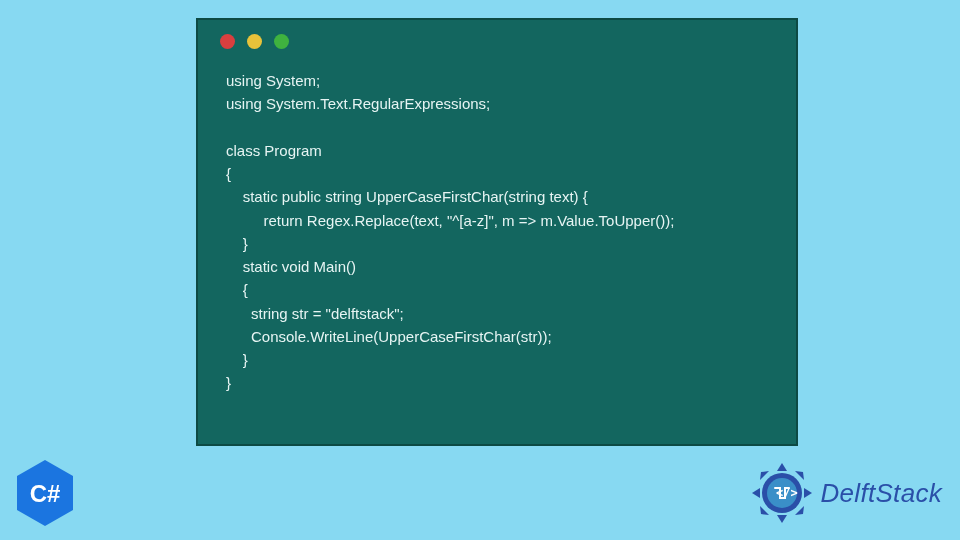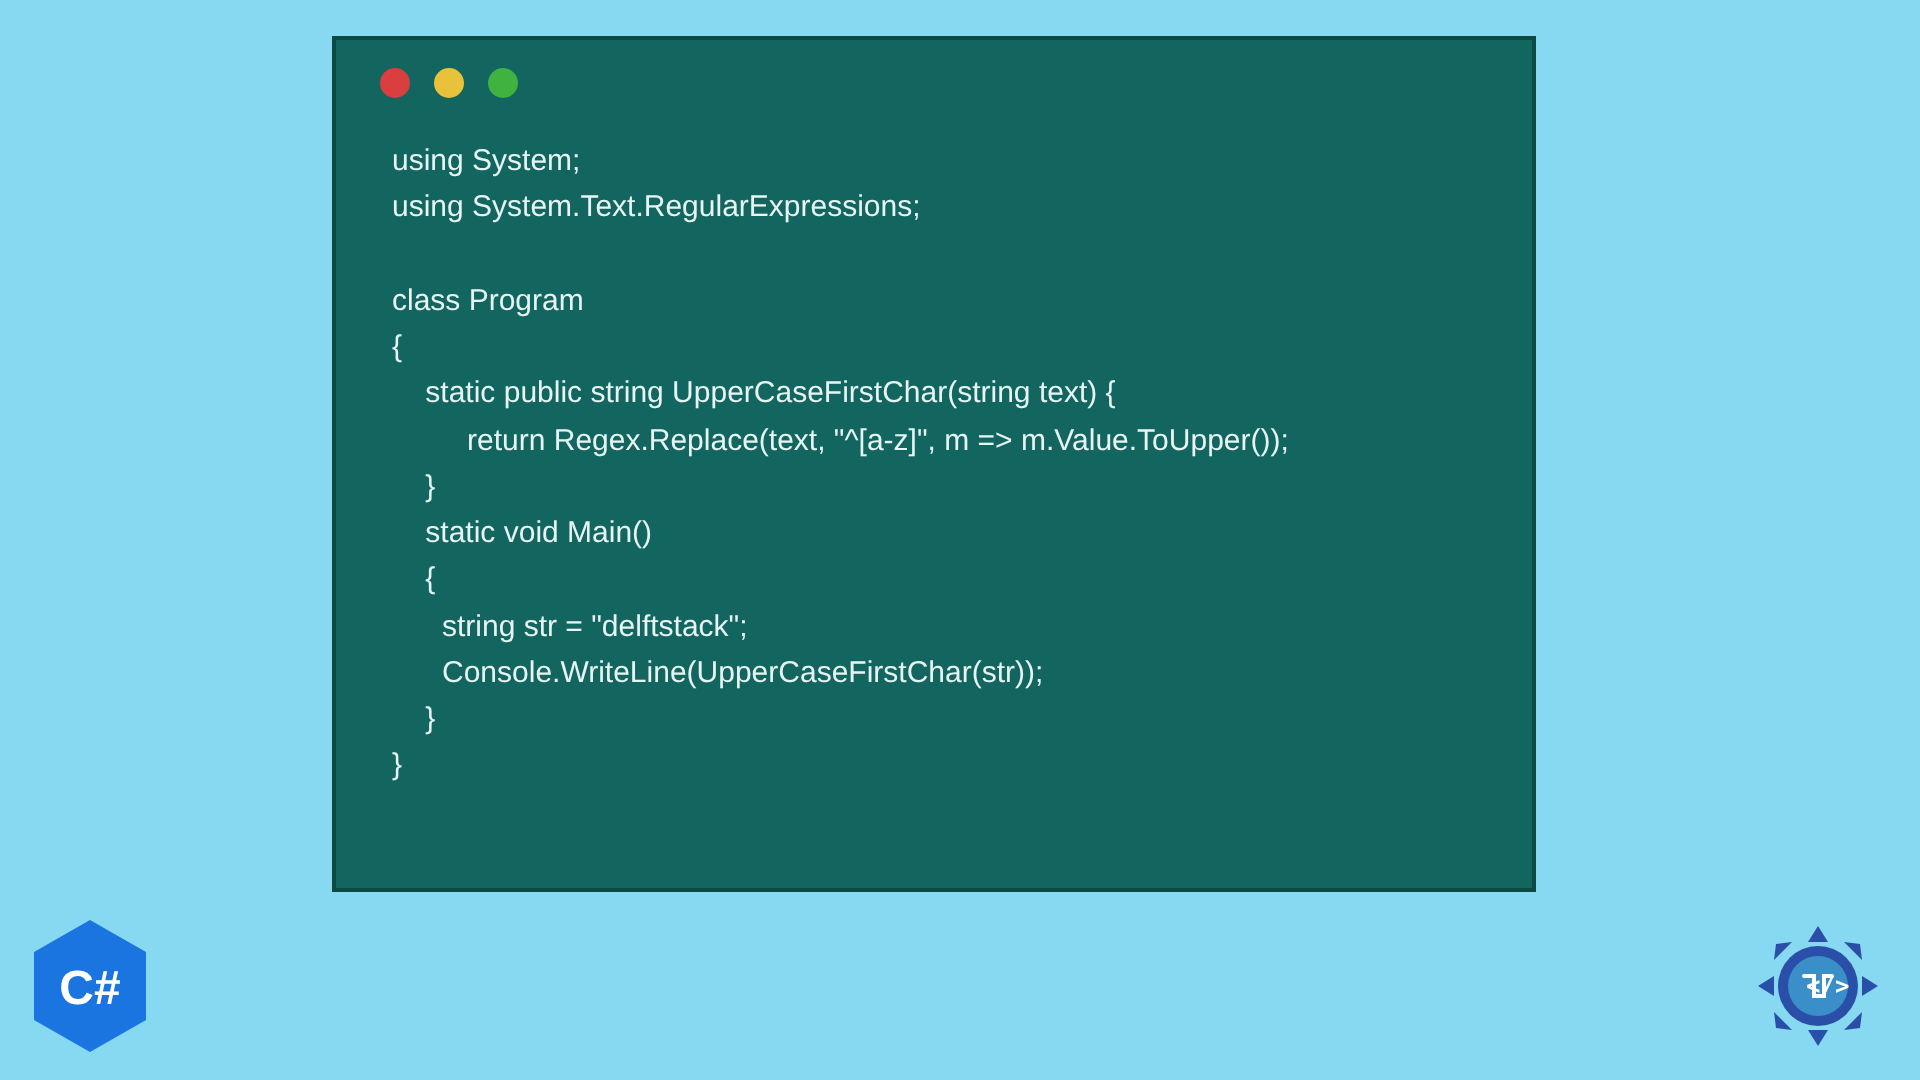--- a/index.html
+++ b/index.html
@@ -6,21 +6,21 @@
     body {
       width: 960px;
       height: 540px;
       background: #87d9f2;
       font-family: -apple-system, BlinkMacSystemFont, "Segoe UI", Arial, sans-serif;
       position: relative;
       overflow: hidden;
     }
     .code-window {
       position: absolute;
-      left: 166px;
+      left: 196px;
       top: 18px;
       width: 602px;
       height: 428px;
       background: #13665f;
       border: 2px solid #0d4a44;
     }
     .titlebar {
       display: flex;
       align-items: center;
       gap: 12px;
@@ -115,13 +115,14 @@
           <polygon points="-30,0 -22,-5 -22,5"></polygon>
           <polygon points="-21,-21 -13,-22 -22,-13"></polygon>
         </g>
         <circle r="20" fill="#2a4fa8"></circle>
         <circle r="15" fill="#3a8fc8"></circle>
         <polyline points="-7,-5 -2,-5 -2,5 3,5 3,-5 7,-5" fill="none" stroke="#ffffff" stroke-width="2" stroke-linecap="round" transform="rotate(0)"></polyline>
         <text x="-6" y="4" fill="#ffffff" font-size="12" font-weight="700" font-family="monospace">&lt;/&gt;</text>
       </g>
     </svg>
   </div>
+  <span class="delftstack-text">DelftStack</span>
 </div>
 
 </body></html>

